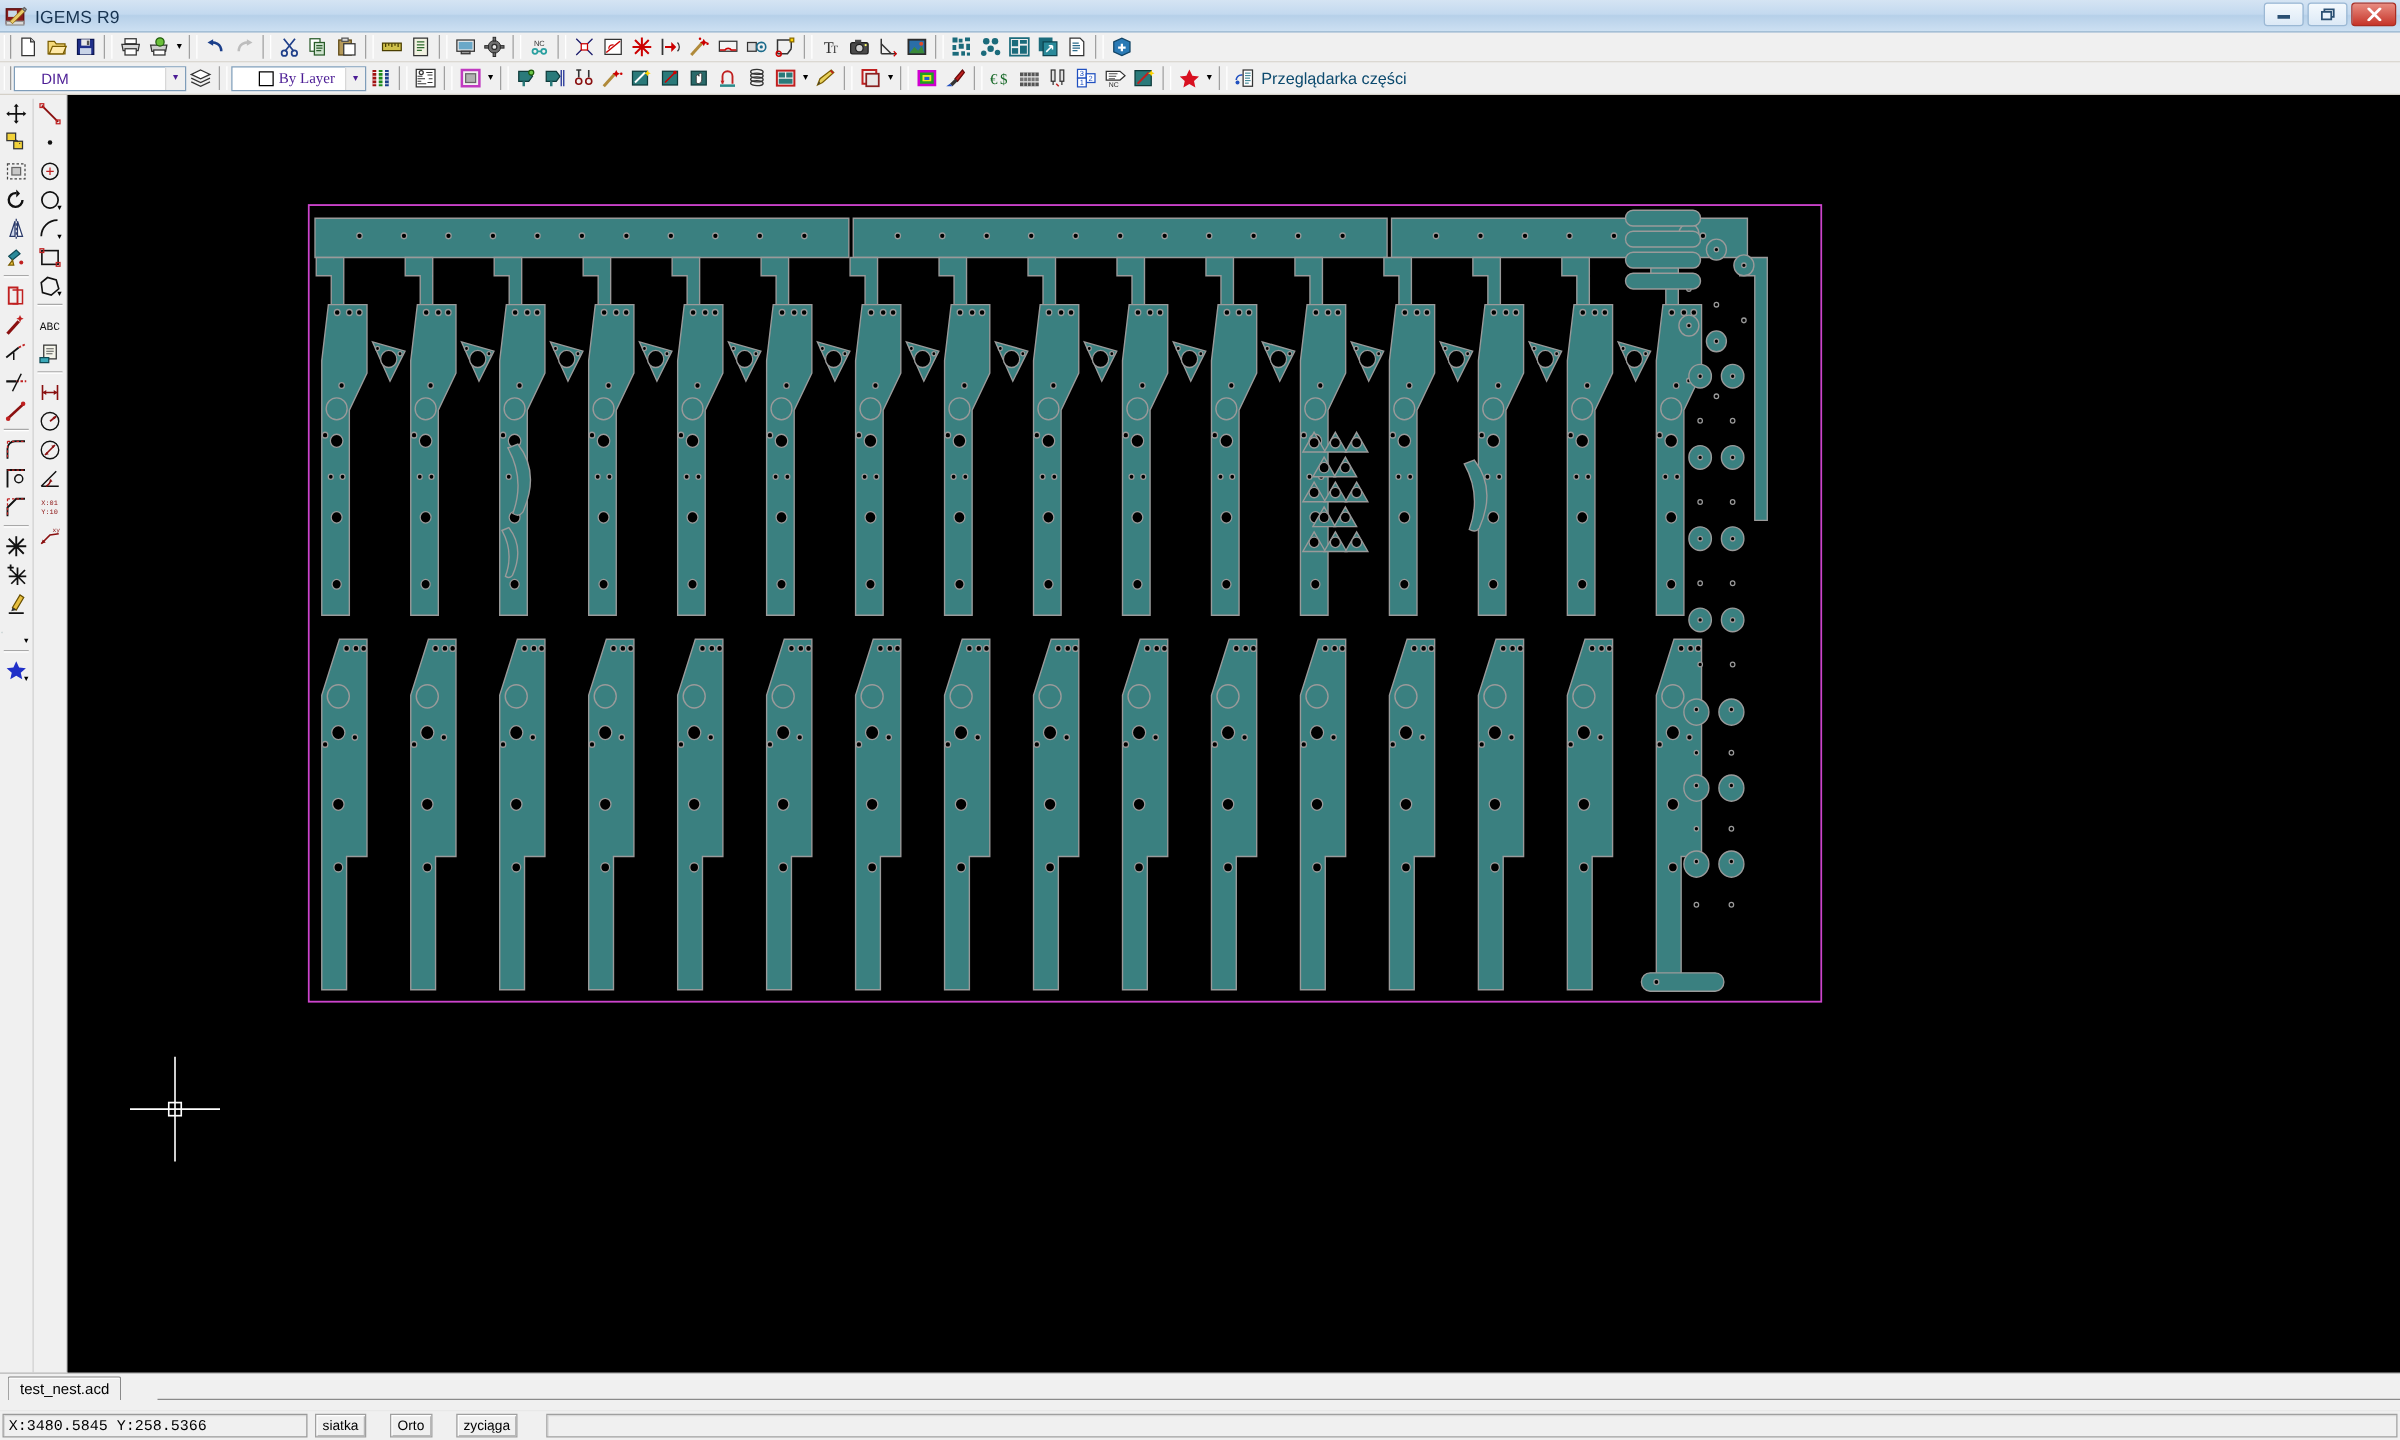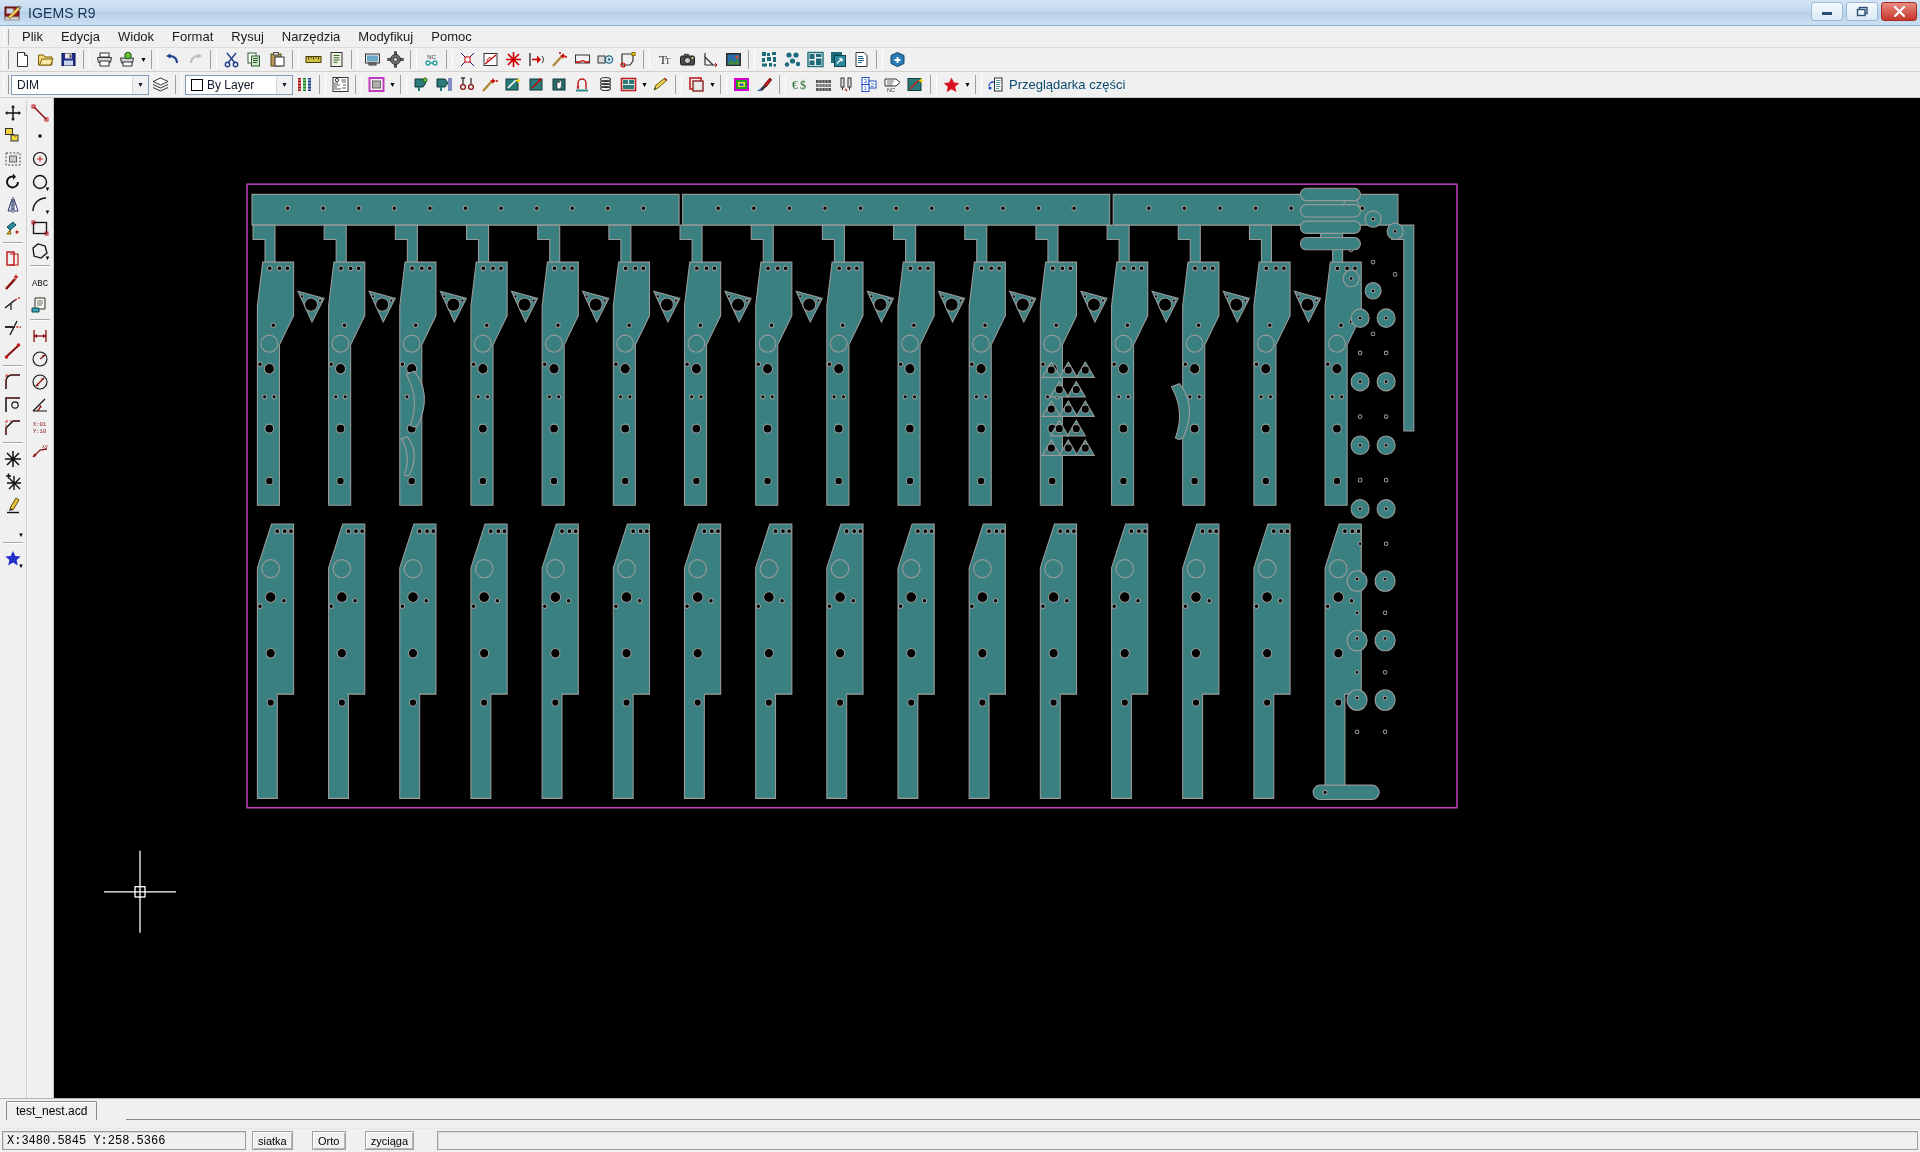--- a/index.html
+++ b/index.html
@@ -56,30 +56,30 @@
     width:23px; height:21px; display:flex; align-items:center; justify-content:center;
     flex:0 0 auto; position:relative; margin:0 0px; cursor:default;
   }
   .tbtn svg { display:block; }
   .caret { width:9px; height:21px; display:flex; align-items:center; justify-content:center;
            flex:0 0 auto; font-size:7px; color:#000; }
 
   
   .combo {
     height:20px; border:1px solid #7f9db9; background:#fff;
-    display:flex; align-items:center; font-size:12px; color:#0f172a;
-    padding-left:5px; position:relative; flex:0 0 auto;
+    display:flex; align-items:center; font-size:12px; color:#4c1d95;
+    padding-left:21px; position:relative; flex:0 0 auto;
   }
   .combo .arrow {
     width:16px; height:18px; margin-left:auto; background:#f0f0f0;
     border-left:1px solid #d8d8d8;
     display:flex; align-items:center; justify-content:center; font-size:7px;
   }
   .combo.layer { width:138px; }
-  .combo.color { width:108px; }
+  .combo.color { width:108px;font-family:Liberation Serif, serif; }
   .swatch { width:12px; height:12px; border:1px solid #000; background:#fff; margin-right:4px; }
   .partsbrowser { display:flex; align-items:center; font-size:13px; color:#0c4a6e;
                   padding:0 8px 0 2px; height:22px; }
 
   
   .main { flex:1 1 auto; display:flex; min-height:0; }
   .lefttools {
     width:54px; flex:0 0 54px; background:#f0f0f0;
     border-right:1px solid #c8c8c8; display:flex; padding-top:3px;
   }
@@ -153,31 +153,20 @@
         </svg>
       </div>
       <div class="winbtn close">
         <svg width="13" height="11">
             <path d="M2 1 L11 10 M11 1 L2 10" stroke="#fff" stroke-width="2.2" stroke-linecap="round"></path>
           </svg>
       </div>
     </div>
   </div>
 
-  <div class="menubar">
-    <div class="grip"></div>
-    <div class="menu-item">Plik</div>
-    <div class="menu-item">Edycja</div>
-    <div class="menu-item">Widok</div>
-    <div class="menu-item">Format</div>
-    <div class="menu-item">Rysuj</div>
-    <div class="menu-item">Narzędzia</div>
-    <div class="menu-item">Modyfikuj</div>
-    <div class="menu-item">Pomoc</div>
-  </div>
 
   <div class="toolbar r1">
     <div class="gripper"></div>
 
     <div class="tbtn">
         <svg width="17" height="17" viewBox="0 0 17 17">
           <path d="M3.5 1.5 h7 l3 3 v11 h-10 z" fill="#fff" stroke="#333"></path>
           <path d="M10.5 1.5 v3 h3" fill="#dcdcdc" stroke="#333"></path>
         </svg>
       </div>

